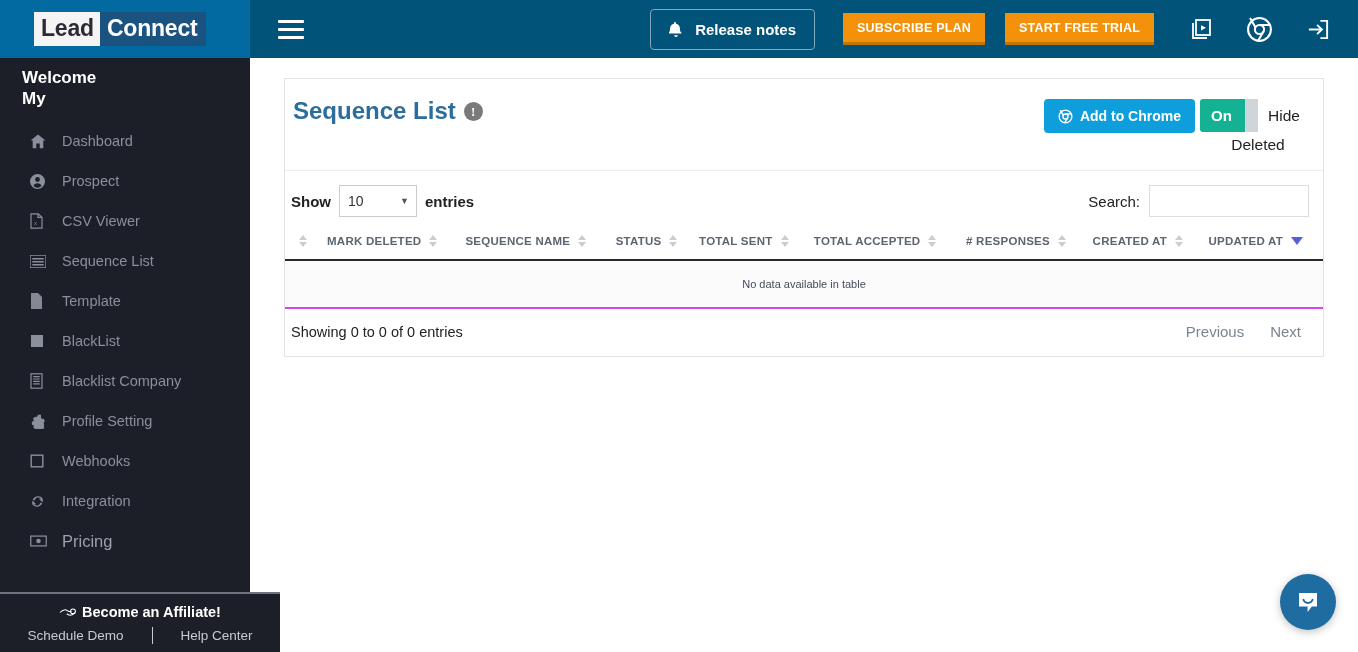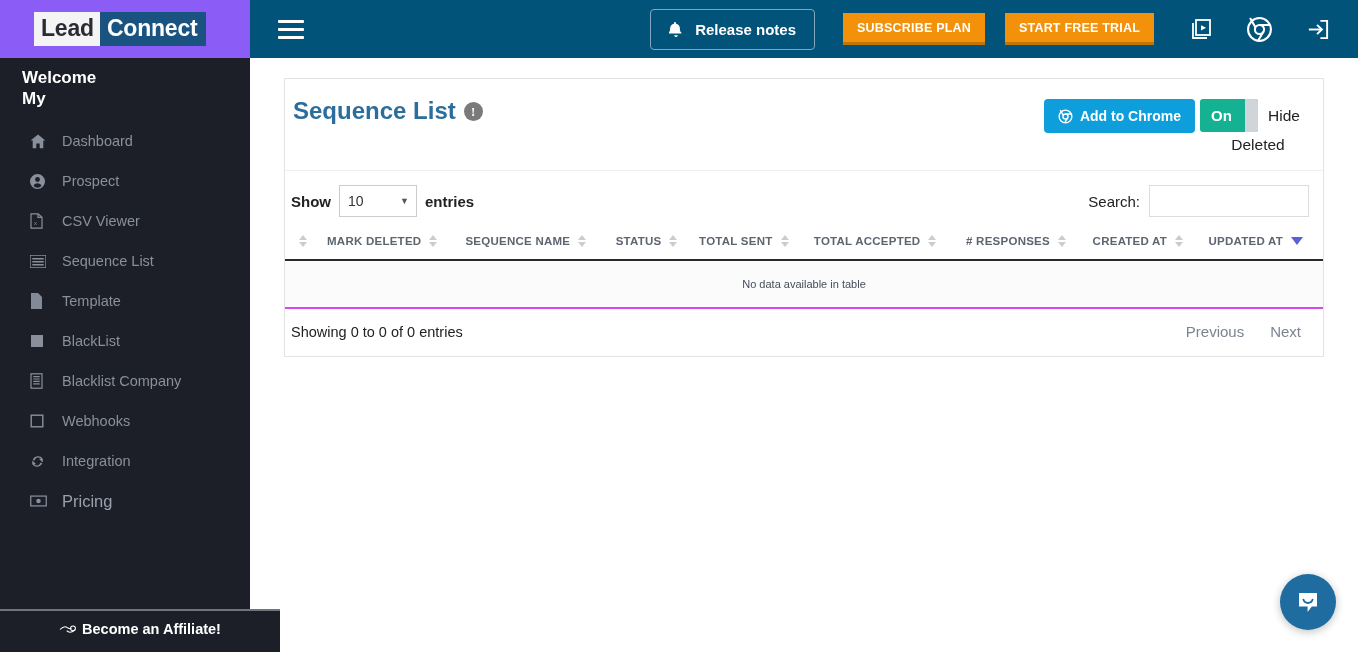--- a/index.html
+++ b/index.html
@@ -15,21 +15,21 @@
   
   .sidebar {
     width: 250px; height: 652px;
     background: #1d1f28;
     display: flex; flex-direction: column;
     flex: 0 0 250px;
     position: relative;
   }
   .logo-bar {
     height: 58px;
-    background: #8b5cf6;
+    background: #0369a1;
     display: flex; align-items: center;
     padding-left: 34px;
   }
   .logo {
     display: inline-flex; align-items: stretch;
     font-size: 23px; font-weight: bold; letter-spacing: -0.2px;
     line-height: 1;
   }
   .logo .lead {
     background: #f4f4f4; color: #2b2b33;
@@ -344,20 +344,28 @@
       <a class="nav-item">
         <span class="nav-ico">
           <svg width="13" height="16" viewBox="0 0 13 16" fill="none" stroke="currentColor" stroke-width="1.2">
               <rect x="1" y=".8" width="11" height="14.4"></rect>
               <path d="M3.3 3.6h6.4M3.3 6h6.4M3.3 8.4h6.4M3.3 10.8h6.4"></path>
             </svg>
         </span>
         <span>Blacklist Company</span>
       </a>
 
+      <a class="nav-item">
+        <span class="nav-ico">
+          <svg width="15" height="15" viewBox="0 0 16 16" fill="currentColor">
+              <path d="M8 5.2a2.8 2.8 0 100 5.6 2.8 2.8 0 000-5.6zm6.6 3.6l1.2-.9-1.3-3-1.5.3a5.9 5.9 0 00-1.1-.8L11.6.9H8.4l-.3 1.5c-.4.2-.8.4-1.1.7L5.5 2.8 3.2 5.1l.8 1.3c-.2.4-.3.8-.4 1.2L2 8.2v3.2l1.5.3c.1.4.3.8.5 1.1l-.5 1.4 2.3 2.3 1.3-.8c.4.2.8.3 1.2.4l.3 1.4h2.2l.4-1.4c.4-.1.8-.3 1.2-.5l1.3.7 1.6-1.6-.7-1.3c.2-.4.4-.8.5-1.2z"></path>
+            </svg>
+        </span>
+        <span>Profile Setting</span>
+      </a>
 
       <a class="nav-item">
         <span class="nav-ico">
           <svg width="14" height="14" viewBox="0 0 14 14" fill="none" stroke="currentColor" stroke-width="1.4">
               <rect x="1.2" y="1.2" width="11.6" height="11.6"></rect>
             </svg>
         </span>
         <span>Webhooks</span>
       </a>
 
@@ -385,20 +393,25 @@
     <div class="side-foot">
       <div class="affiliate">
         <span style="display:inline-flex">
           <svg width="17" height="11" viewBox="0 0 18 11" fill="none" stroke="#ffffff" stroke-width="1.1">
               <path d="M1 5.5c2-2 3.5-3 5.4-3 1.4 0 2 .7 3.1 1.4 1.3.9 2.4 1 3.8.4"></path>
               <path d="M17 5.6c-1.4 1.6-3 2.8-5 2.8-1.6 0-2.6-.8-3.8-1.6"></path>
               <circle cx="14.8" cy="4.3" r="2.6"></circle>
             </svg>
         </span>
         <span>Become an Affiliate!</span>
+      </div>
+      <div class="foot-links">
+        <a>Schedule Demo</a>
+        <span class="foot-sep"></span>
+        <a>Help Center</a>
       </div>
     </div>
   </aside>
 
   <div class="main">
 
     <header class="topbar">
       <div class="hamburger">
         <span></span>
         <span></span>

